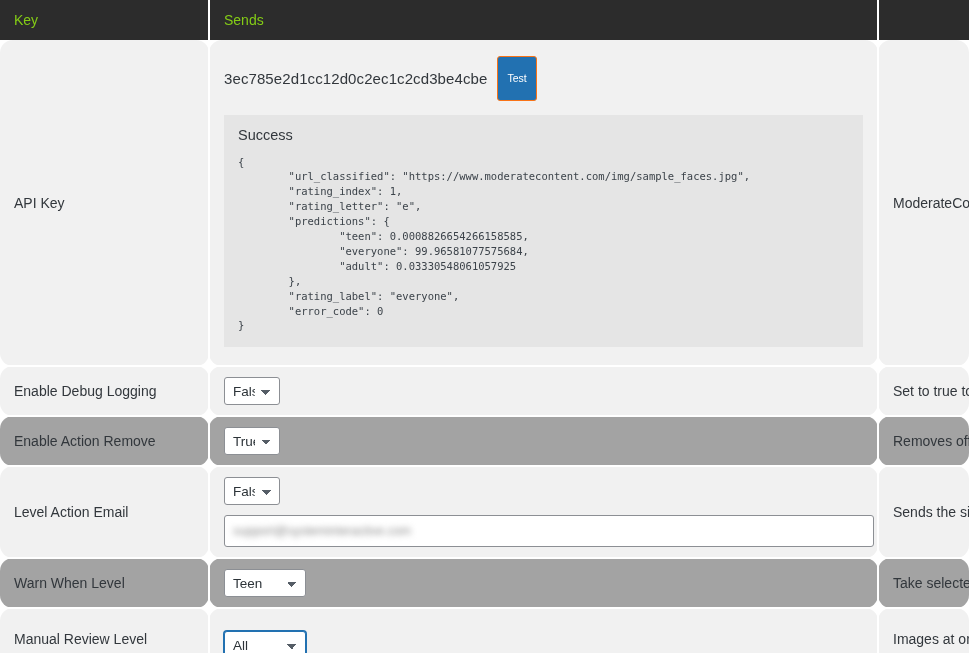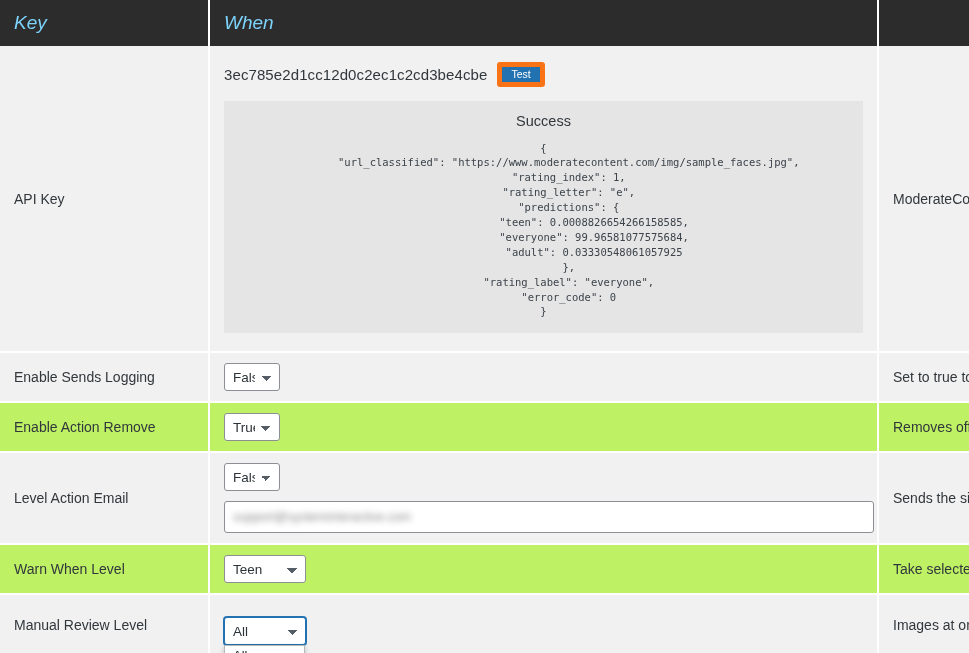--- a/index.html
+++ b/index.html
@@ -19,39 +19,39 @@
 
   
   .wp-table {
     width: 969px;
     border-collapse: collapse;
     table-layout: fixed;
     background: #fff;
   }
   .wp-table th {
     background: #2c2c2c;
-    color: #7dd3fc;
+    color: #84cc16;
     font-weight: normal;
-    font-size: 19px;
+    font-size: 14px;
     text-align: left;
     padding: 12px 14px;
     border-right: 2px solid #ffffff;
     vertical-align: middle;
-    font-style: italic;
   }
   .wp-table th:last-child { border-right: none; }
 
   .wp-table td {
     background: #f1f1f1;
     border-right: 2px solid #ffffff;
     border-bottom: 2px solid #ffffff;
     padding: 10px 14px;
     vertical-align: middle;
     font-size: 14px;
     color: #32373c;
+    border-radius: 13px;
   }
   .wp-table td:last-child { border-right: none; }
 
   .col-key   { width: 209px; }
   .col-value { width: 669px; }
   .col-desc  { width: 91px; }
 
   .desc-cell {
     color: #646970;
     font-size: 12.5px;
@@ -70,34 +70,33 @@
     padding-top: 6px;
   }
   .apikey-text {
     font-size: 15px;
     color: #32373c;
     letter-spacing: 0.1px;
   }
   .test-button {
     background: #2271b1;
     color: #fff;
-    border: 5px solid #f97316;
+    border: 1px solid #f97316;
     border-radius: 3px;
     font-size: 10.5px;
-    padding: 2px 9px;
+    padding: 16px 9px;
     cursor: pointer;
     line-height: 1;
     font-family: "Liberation Sans", sans-serif;
   }
 
   .result-box {
     margin: 14px 0 8px 0;
     background: #e5e5e5;
     padding: 12px 14px 14px 14px;
-    text-align: center;
   }
   .result-title {
     font-size: 14.5px;
     color: #32373c;
     margin-bottom: 12px;
     font-weight: normal;
   }
   .result-json {
     font-family: "DejaVu Sans Mono", monospace;
     font-size: 10.5px;
@@ -179,35 +178,35 @@
     color: #1d2327;
     padding: 1px 6px 2px 8px;
     line-height: 15px;
     cursor: pointer;
     white-space: nowrap;
   }
 
   
   .table-gap { height: 20px; background: #ffffff; }
 
-  .row-alt td { background: #bef264; }
+  .row-alt td { background: #a3a3a3; }
 </style>
 </head>
 <body>
 
 <table class="wp-table">
   <colgroup>
     <col class="col-key">
       <col class="col-value">
       <col class="col-desc">
   </colgroup>
   <thead>
     <tr>
       <th>Key</th>
-      <th>When</th>
+      <th>Sends</th>
       <th></th>
     </tr>
   </thead>
   <tbody>
 
     <tr class="api-row">
       <td>API Key</td>
       <td>
         <div class="apikey-line">
           <span class="apikey-text">3ec785e2d1cc12d0c2ec1c2cd3be4cbe</span>
@@ -226,21 +225,21 @@
         },
         "rating_label": "everyone",
         "error_code": 0
 }</pre>
         </div>
       </td>
       <td class="desc-cell">ModerateContent.</td>
     </tr>
 
     <tr>
-      <td>Enable Sends Logging</td>
+      <td>Enable Debug Logging</td>
       <td>
         <select class="wp-select narrow">
           <option>False</option>
         </select>
       </td>
       <td class="desc-cell">Set to true to see </td>
     </tr>
 
     <tr class="row-alt">
       <td>Enable Action Remove</td>

